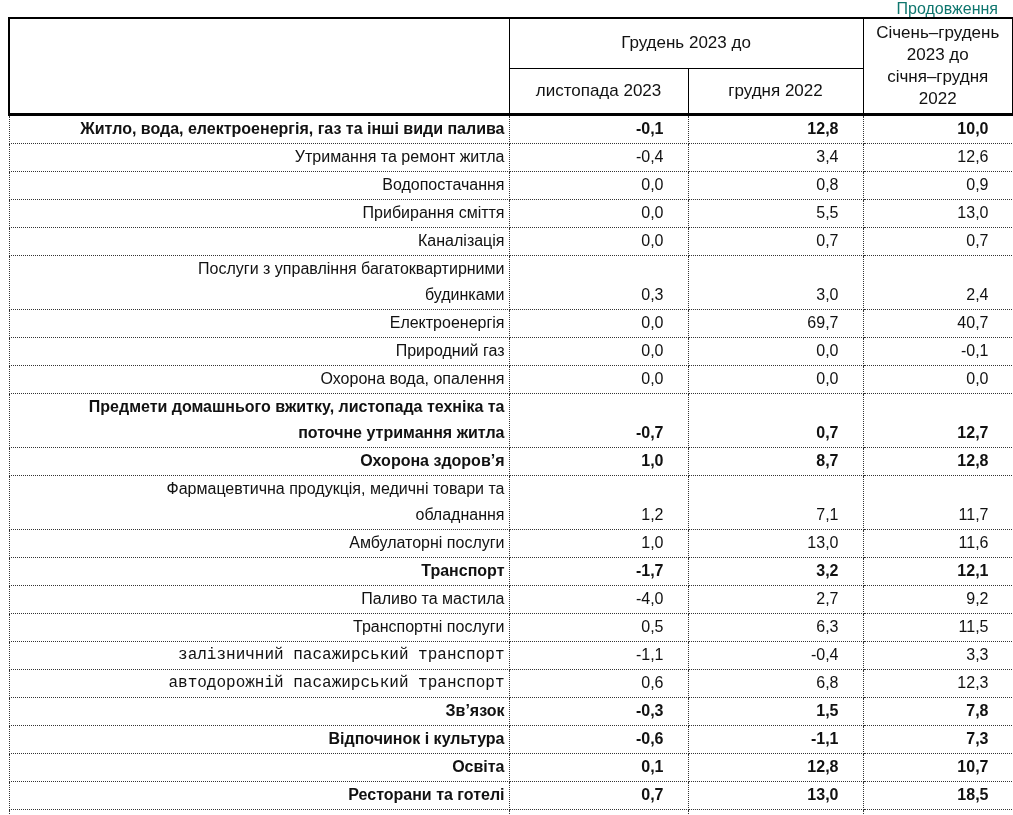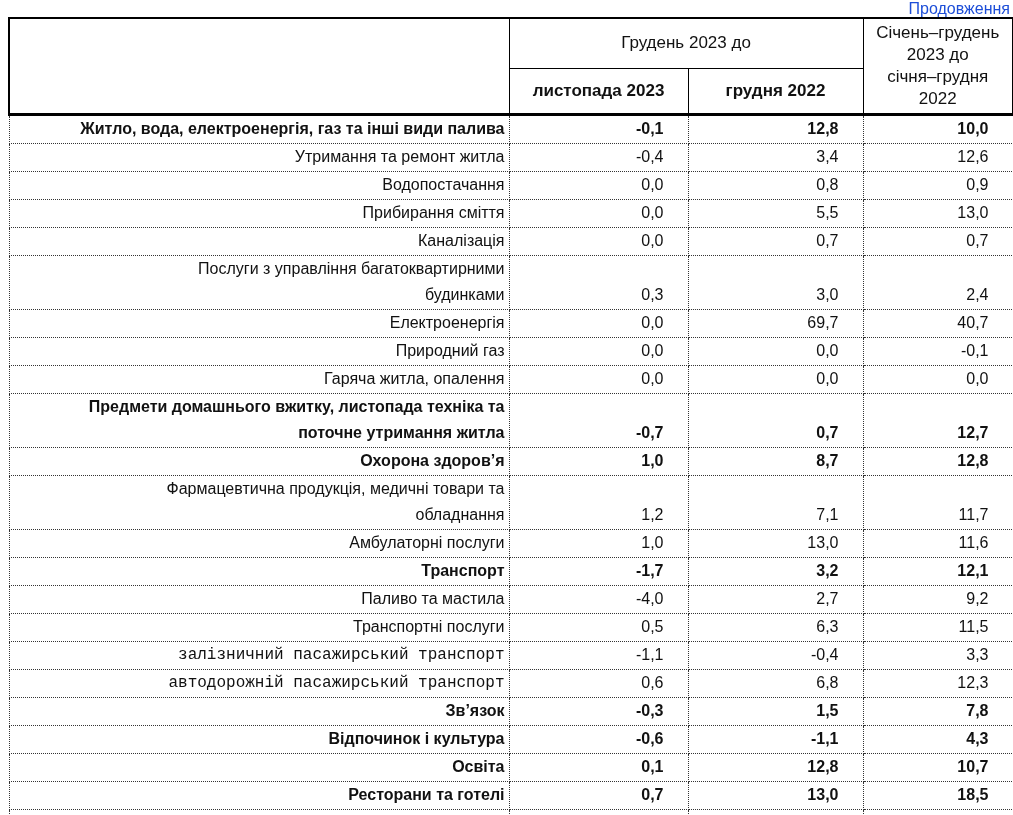--- a/index.html
+++ b/index.html
@@ -11,23 +11,23 @@
     color: #111;
   }
   .screen {
     position: relative;
     width: 1013px; height: 815px;
     overflow: hidden;
     background: #fff;
   }
   .continuation {
     position: absolute;
-    top: 0px; right: 3px;
+    top: 0px; right: 15px;
     font-size: 16px;
-    color: #1d4ed8;
+    color: #0f766e;
   }
   table.cpi {
     position: absolute;
     top: 17px; left: 8px;
     width: 1004px;
     border-collapse: collapse;
     table-layout: fixed;
   }
   
   thead th {
@@ -53,21 +53,20 @@
     border-top: 2px solid #000;
     border-right: 2px solid #000;
     border-left: 1px solid #000;
     white-space: pre-line;
     line-height: 1.3;
     padding: 2px 0;
   }
   th.sub {
     border: 1px solid #000;
     height: 46px;
-    font-weight: bold;
   }
   
   tbody td {
     border: 1px dotted #333;
     font-size: 16px;
     line-height: 26px;
     vertical-align: bottom;
     padding: 0 0 1px 0;
   }
   tbody tr:first-child td { border-top: 3px solid #000; }
@@ -157,21 +156,21 @@
           <td class="num">69,7</td>
           <td class="num">40,7</td>
         </tr>
         <tr>
           <td class="label lvl1">Природний газ</td>
           <td class="num">0,0</td>
           <td class="num">0,0</td>
           <td class="num">-0,1</td>
         </tr>
         <tr>
-          <td class="label lvl1">Гаряча житла, опалення</td>
+          <td class="label lvl1">Охорона вода, опалення</td>
           <td class="num">0,0</td>
           <td class="num">0,0</td>
           <td class="num">0,0</td>
         </tr>
         <tr>
           <td class="label lvl0 bold">Предмети домашнього вжитку, листопада техніка та
 поточне утримання житла</td>
           <td class="num bold">-0,7</td>
           <td class="num bold">0,7</td>
           <td class="num bold">12,7</td>
@@ -228,21 +227,21 @@
         <tr>
           <td class="label lvl0 bold">Зв’язок</td>
           <td class="num bold">-0,3</td>
           <td class="num bold">1,5</td>
           <td class="num bold">7,8</td>
         </tr>
         <tr>
           <td class="label lvl0 bold">Відпочинок і культура</td>
           <td class="num bold">-0,6</td>
           <td class="num bold">-1,1</td>
-          <td class="num bold">4,3</td>
+          <td class="num bold">7,3</td>
         </tr>
         <tr>
           <td class="label lvl0 bold">Освіта</td>
           <td class="num bold">0,1</td>
           <td class="num bold">12,8</td>
           <td class="num bold">10,7</td>
         </tr>
         <tr>
           <td class="label lvl0 bold">Ресторани та готелі</td>
           <td class="num bold">0,7</td>

